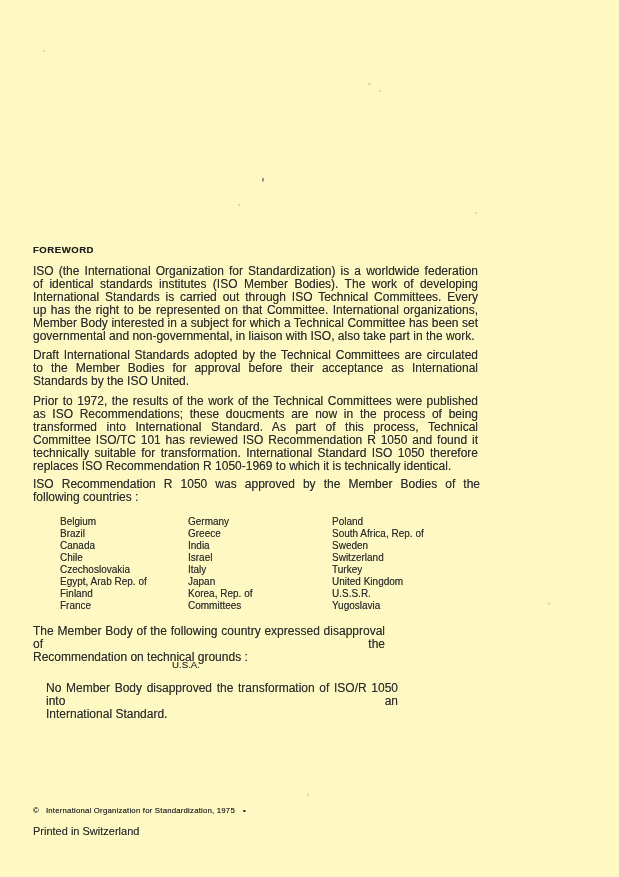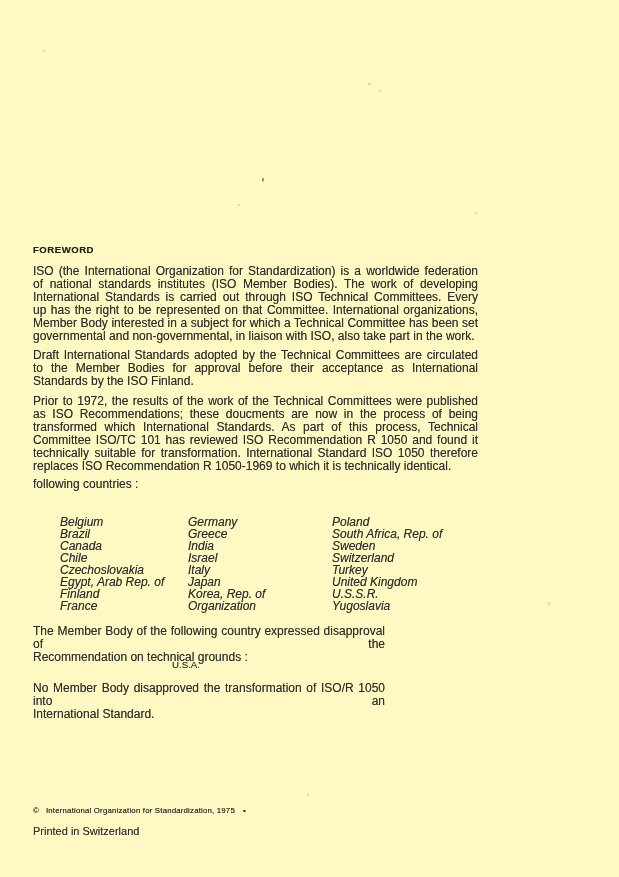--- a/index.html
+++ b/index.html
@@ -26,26 +26,25 @@
     left: 33px;
     font-size: 12px;
     line-height: 13px;
     color: #2c2c2c;
     text-shadow: 0 0 0.35px rgba(44,44,44,0.55);
   }
   .justified > div { text-align: justify; text-align-last: justify; }
   .justified > div:last-child { text-align: center; text-align-last: left; }
   .country-col {
     position: absolute;
-    font-size: 12px;
+    font-size: 10px;
     line-height: 12px;
     color: #2c2c2c;
     text-shadow: 0 0 0.35px rgba(44,44,44,0.55);
     white-space: nowrap;
-    font-style: italic;
   }
   .usa {
     position: absolute;
     left: 172px; top: 658px;
     font-size: 9.7px;
     line-height: 13px;
     color: #2c2c2c;
     text-shadow: 0 0 0.35px rgba(44,44,44,0.55);
   }
   .footer-line1 {
@@ -95,43 +94,44 @@
   <div class="speck comma" style="left:262px; top:178px;"></div>
   <div class="speck" style="left:238px; top:204px; width:2px; height:2px;"></div>
   <div class="speck" style="left:475px; top:212px; width:2px; height:2px;"></div>
   <div class="speck" style="left:547px; top:602px; width:4px; height:3px; opacity:0.25;"></div>
   <div class="speck" style="left:307px; top:793px; width:2px; height:3px; opacity:0.35;"></div>
 
   <div class="heading">FOREWORD</div>
 
   <div class="para justified" style="top:265px; width:445px;">
       <div>ISO (the International Organization for Standardization) is a worldwide federation</div>
-      <div>of national standards institutes (ISO Member Bodies). The work of developing</div>
+      <div>of identical standards institutes (ISO Member Bodies). The work of developing</div>
       <div>International Standards is carried out through ISO Technical Committees. Every</div>
       <div>up has the right to be represented on that Committee. International organizations,</div>
       <div>Member Body interested in a subject for which a Technical Committee has been set</div>
       <div>governmental and non-governmental, in liaison with ISO, also take part in the work.</div>
     </div>
 
   <div class="para justified" style="top:349px; width:445px;">
       <div>Draft International Standards adopted by the Technical Committees are circulated</div>
       <div>to the Member Bodies for approval before their acceptance as International</div>
-      <div>Standards by the ISO Finland.</div>
+      <div>Standards by the ISO United.</div>
     </div>
 
   <div class="para justified" style="top:395px; width:445px;">
       <div>Prior to 1972, the results of the work of the Technical Committees were published</div>
       <div>as ISO Recommendations; these doucments are now in the process of being</div>
-      <div>transformed which International Standards. As part of this process, Technical</div>
+      <div>transformed into International Standard. As part of this process, Technical</div>
       <div>Committee ISO/TC 101 has reviewed ISO Recommendation R 1050 and found it</div>
       <div>technically suitable for transformation. International Standard ISO 1050 therefore</div>
       <div>replaces ISO Recommendation R 1050-1969 to which it is technically identical.</div>
     </div>
 
   <div class="para justified" style="top:478px; width:447px;">
+      <div>ISO Recommendation R 1050 was approved by the Member Bodies of the</div>
       <div>following countries :</div>
     </div>
 
   <div class="country-col" style="left:60px; top:516px;">
       <div>Belgium</div>
       <div>Brazil</div>
       <div>Canada</div>
       <div>Chile</div>
       <div>Czechoslovakia</div>
       <div>Egypt, Arab Rep. of</div>
@@ -139,41 +139,41 @@
       <div>France</div>
     </div>
   <div class="country-col" style="left:188px; top:516px;">
       <div>Germany</div>
       <div>Greece</div>
       <div>India</div>
       <div>Israel</div>
       <div>Italy</div>
       <div>Japan</div>
       <div>Korea, Rep. of</div>
-      <div>Organization</div>
+      <div>Committees</div>
     </div>
   <div class="country-col" style="left:285px; top:516px;margin-left:47px;">
       <div>Poland</div>
       <div>South Africa, Rep. of</div>
       <div>Sweden</div>
       <div>Switzerland</div>
       <div>Turkey</div>
       <div>United Kingdom</div>
       <div>U.S.S.R.</div>
       <div>Yugoslavia</div>
     </div>
 
   <div class="para justified" style="top:625px; width:352px;">
       <div>The Member Body of the following country expressed disapproval of the</div>
       <div>Recommendation on technical grounds :</div>
     </div>
 
   <div class="usa">U.S.A.</div>
 
-  <div class="para justified" style="top:682px; width:352px;">
+  <div class="para justified" style="top:682px; width:352px;margin-left:13px;">
       <div>No Member Body disapproved the transformation of ISO/R 1050 into an</div>
       <div>International Standard.</div>
     </div>
 
   <div class="footer-line1">
     <span class="copyright-sym">©</span><span>International Organization for Standardization, 1975</span><span class="bullet">•</span>
   </div>
 
   <div class="footer-line2">Printed in Switzerland</div>
 

